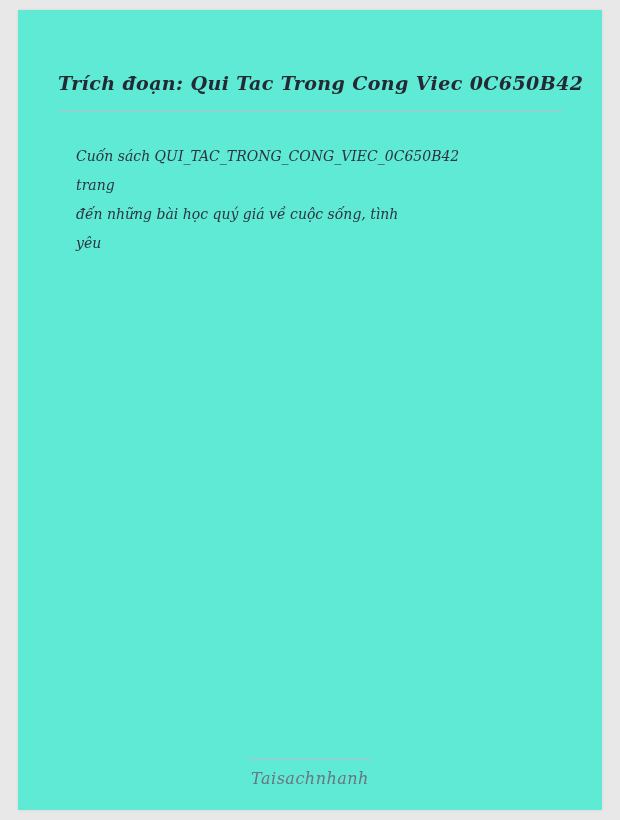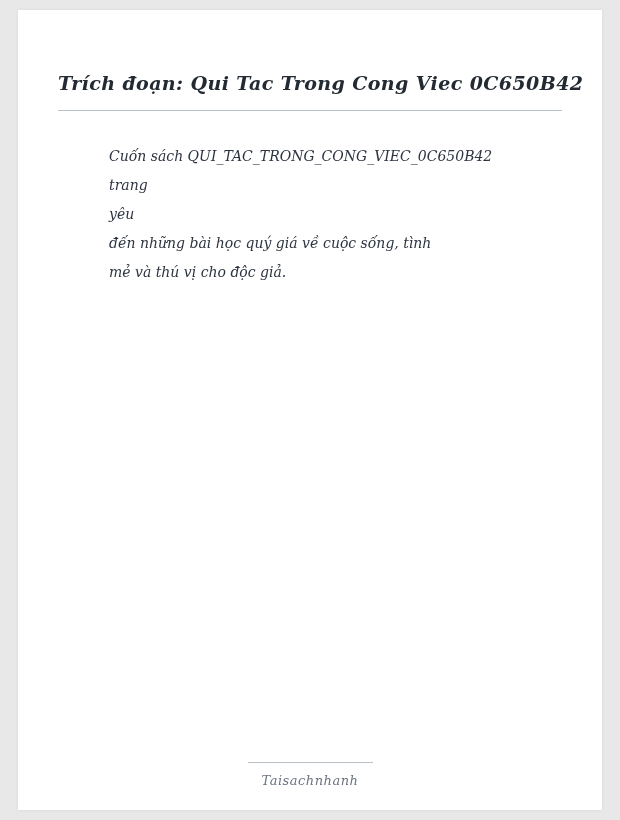--- a/index.html
+++ b/index.html
@@ -12,21 +12,21 @@
     background: #e8e8e8;
     font-family: "DejaVu Serif", serif;
     overflow: hidden;
   }
   .page {
     position: absolute;
     left: 18px;
     top: 10px;
     width: 584px;
     height: 800px;
-    background: #ffffff;
+    background: #5eead4;
     box-shadow: 0 0 3px rgba(0,0,0,0.08);
     box-sizing: border-box;
   }
   .page-inner {
     position: relative;
     width: 100%;
     height: 100%;
   }
   .doc-title {
     position: absolute;
@@ -57,59 +57,57 @@
     width: 470px;
     font-family: "DejaVu Serif", serif;
     font-style: italic;
     font-size: 14px;
     line-height: 29px;
     color: #2d3440;
   }
   .body-text .line {
     display: block;
     white-space: nowrap;
-    margin-left: 33px;
   }
   .footer {
     position: absolute;
     left: 0;
     bottom: 22px;
     width: 100%;
     text-align: center;
   }
   .footer-rule {
     width: 125px;
     height: 1px;
     background: #b9bfc6;
     margin: 0 auto 10px auto;
   }
   .footer-text {
     font-family: "DejaVu Serif", serif;
     font-style: italic;
-    font-size: 13px;
+    font-size: 16px;
     color: #6b7480;
     letter-spacing: 0.5px;
   }
 </style>
 </head>
 <body>
 
 <div class="page">
   <div class="page-inner">
 
     <div class="doc-title">Trích đoạn: Qui Tac Trong Cong Viec 0C650B42</div>
 
     <div class="title-rule"></div>
 
     <div class="body-text">
       <span class="line">Cuốn sách QUI_TAC_TRONG_CONG_VIEC_0C650B42</span>
       <span class="line">trang</span>
+      <span class="line">đến những bài học quý giá về cuộc sống, tình</span>
       <span class="line">yêu</span>
-      <span class="line">đến những bài học quý giá về cuộc sống, tình</span>
-      <span class="line">mẻ và thú vị cho độc giả.</span>
     </div>
 
     <div class="footer">
       <div class="footer-rule"></div>
       <div class="footer-text">Taisachnhanh</div>
     </div>
 
   </div>
 </div>
 

